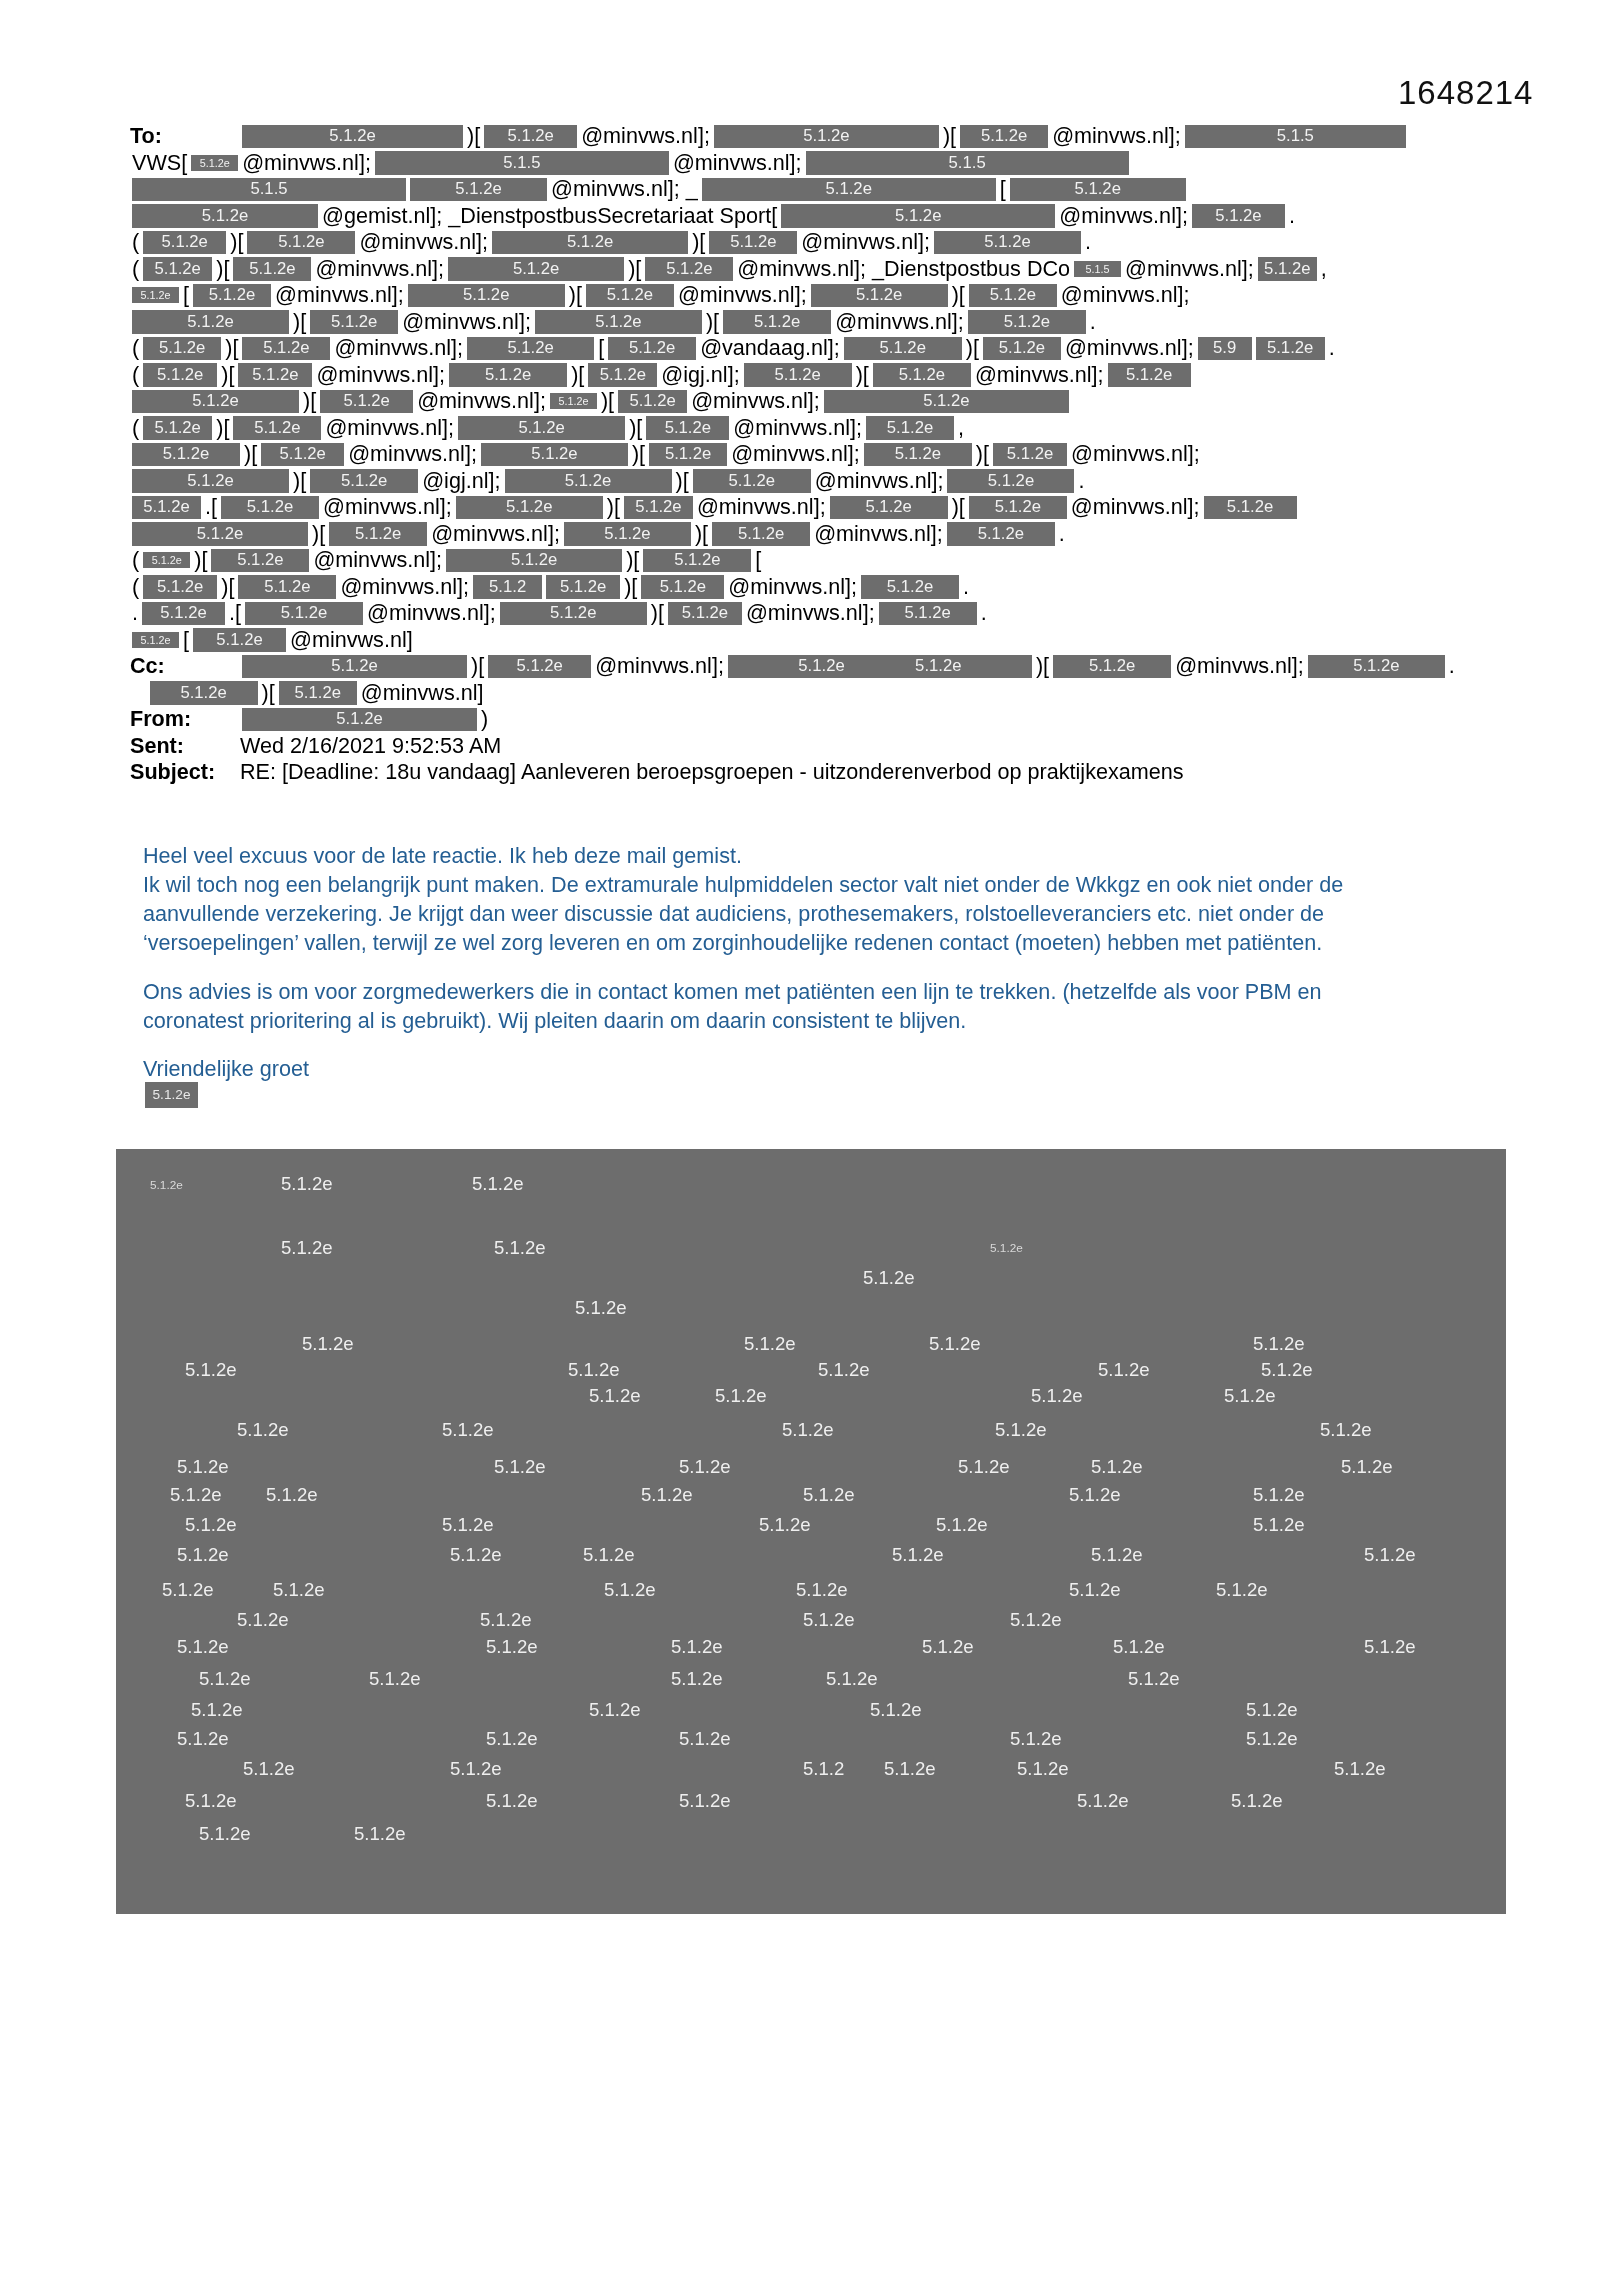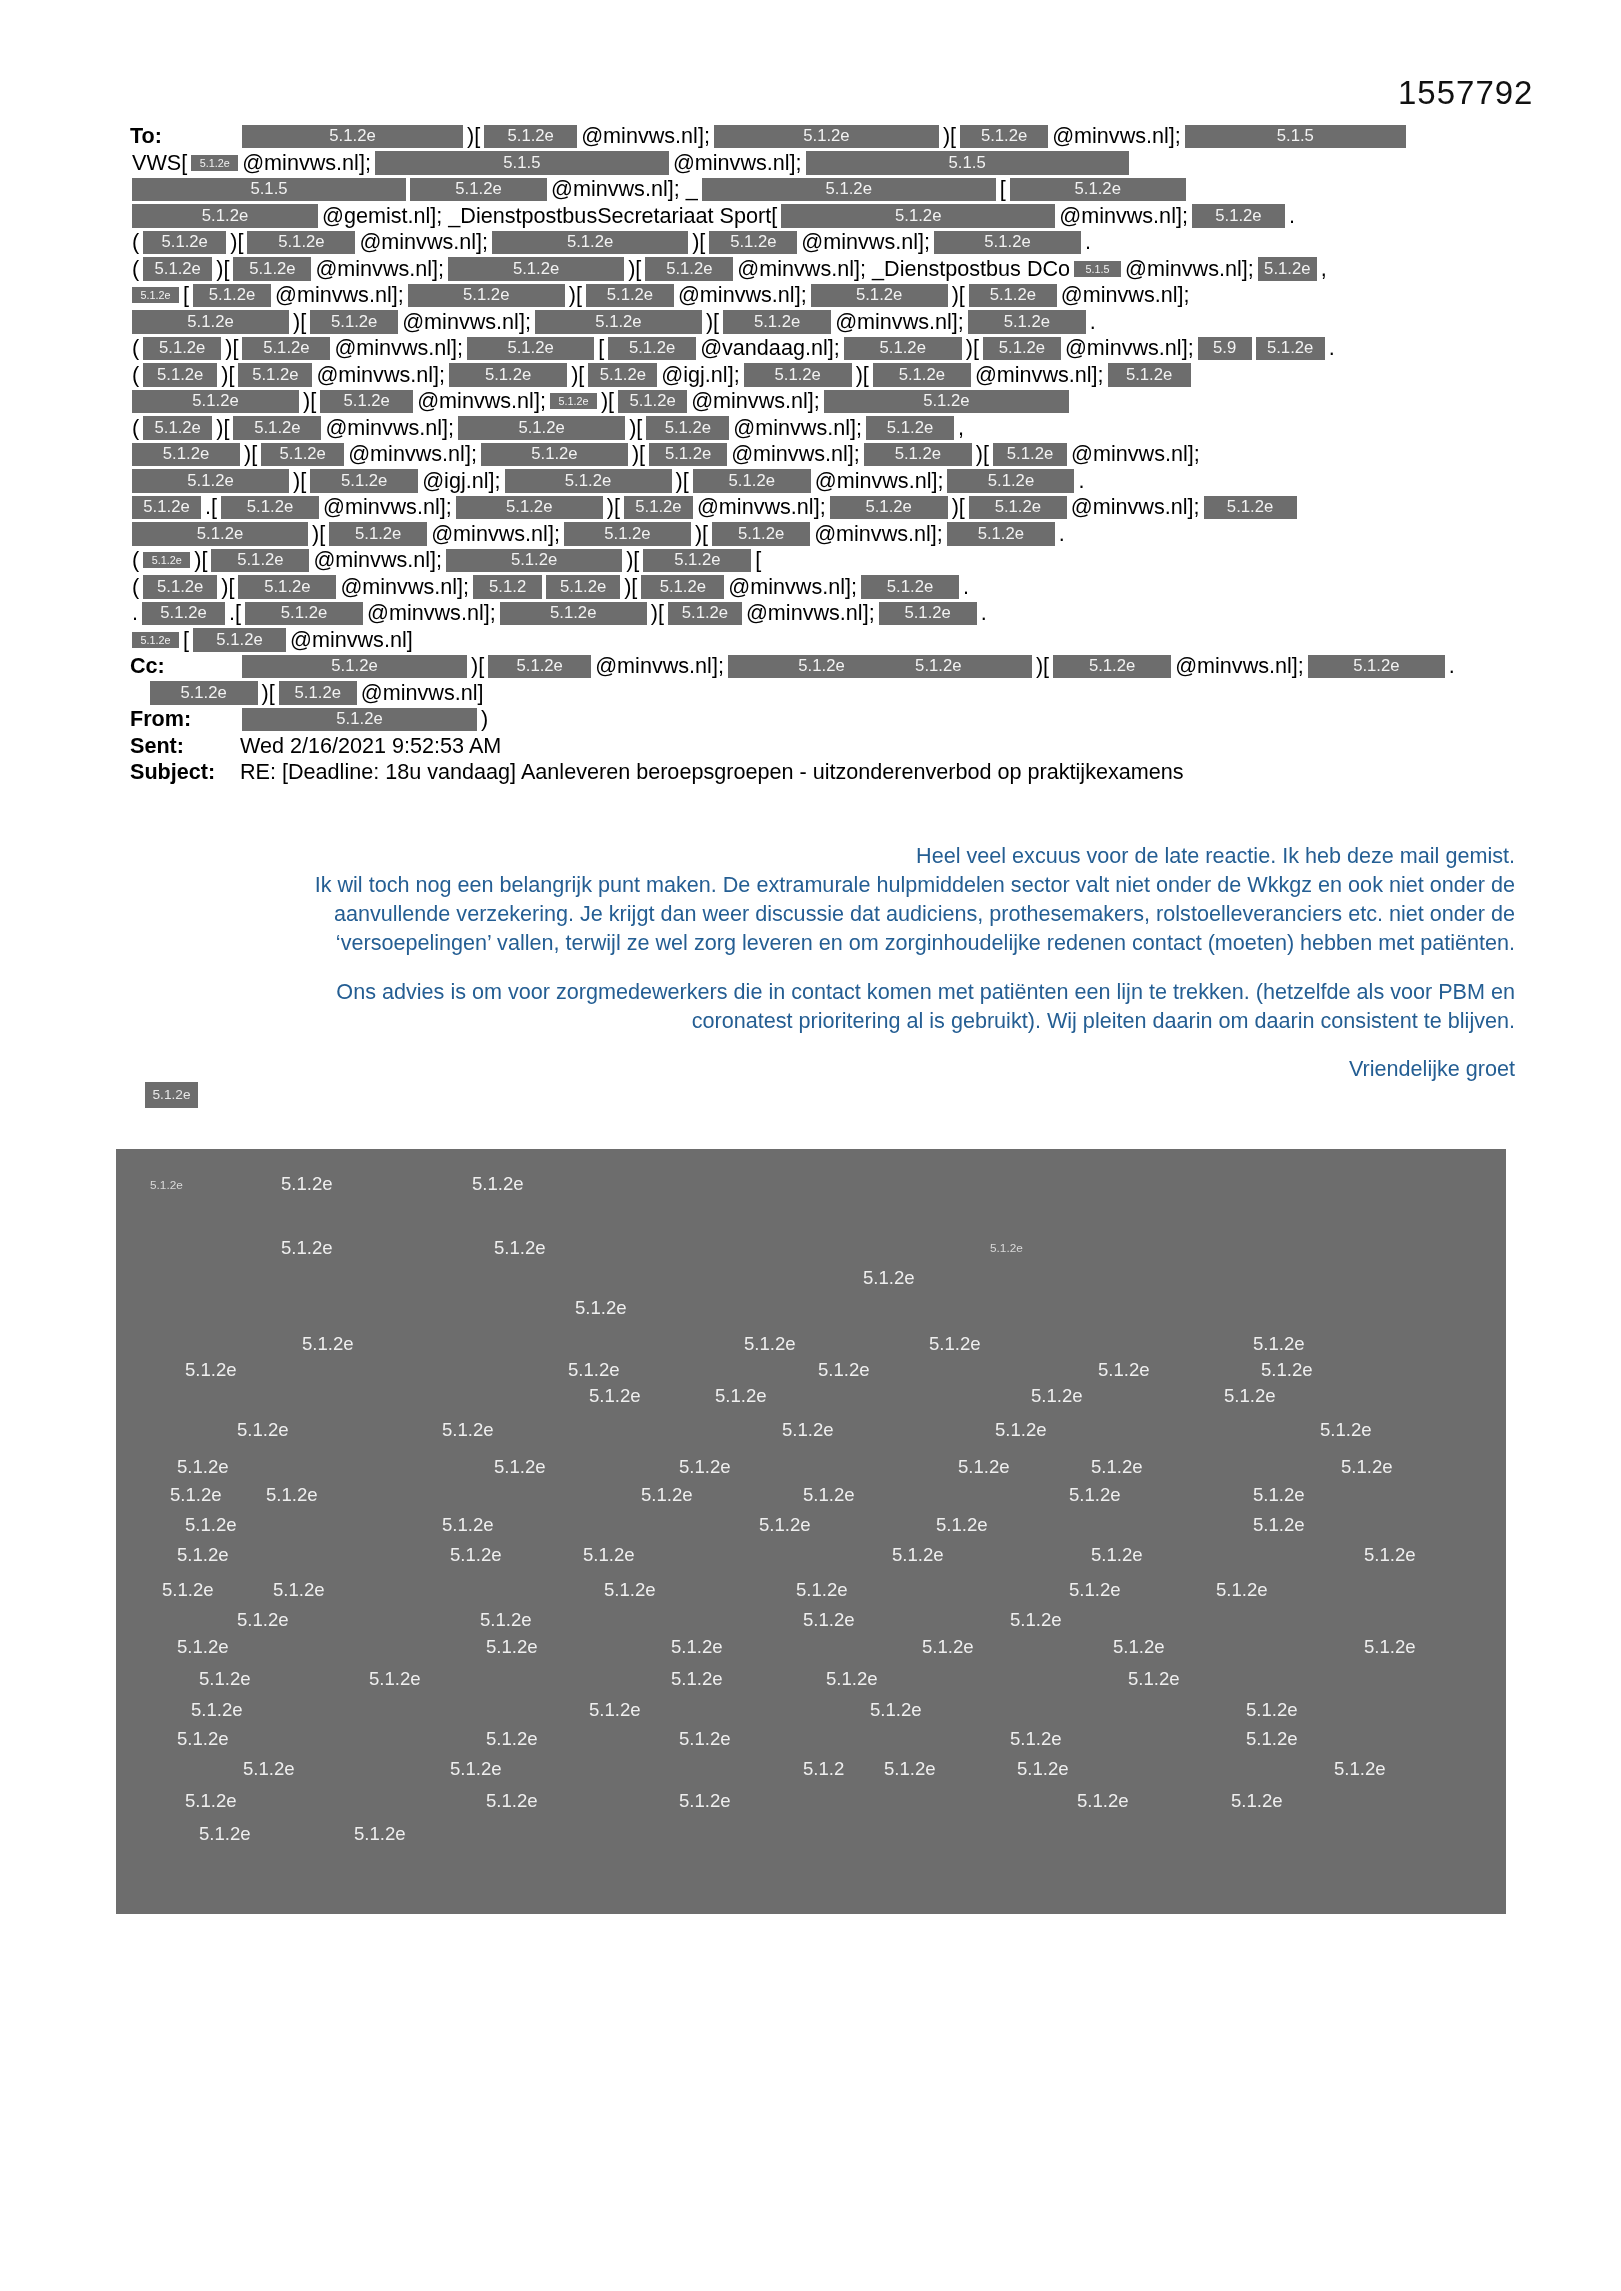--- a/index.html
+++ b/index.html
@@ -14,33 +14,33 @@
         justify-content:center;flex:0 0 auto;margin:0 2px;}
   .rbox .rlabel{color:#f2f2f2;font-size:16.7px;}
   .rbox.sm{height:15.7px;width:47px;}
   .rbox.sm .rlabel{font-size:10.8px;}
   .rbox.dbl{justify-content:space-evenly;}
   .hrow{display:flex;align-items:center;height:26.5px;font-size:21.6px;white-space:nowrap;}
   .fvalue{font-size:21.6px;}
   .hrow.received .fvalue{margin-left:113px;}
   .body{position:absolute;top:841px;left:143px;width:1372px;font-size:21.6px;line-height:29px;
         color:var(--bodyblue,#245e93);}
-  .body .para{margin:0 0 19.6px 0;text-align:right;}
+  .body .para{margin:0 0 19.6px 0;}
   .body .bline{height:29px;white-space:nowrap;}
   .sig-redact{position:absolute;top:1082px;left:143px;width:53px;height:25.5px;}
   .sig-redact .rlabel{font-size:13.7px;color:#e8e8e8;}
   .big-block{position:absolute;background:var(--redact,#6d6d6d);}
   .blabel{position:absolute;color:#efefef;font-size:18.6px;white-space:nowrap;}
   .blabel.sm{font-size:11.8px;color:#d9d9d9;}
 </style>
 </head>
 <body>
 
 <div class="page" style="--redact: #6d6d6d; --bodyblue: #245e93;">
-  <div class="doc-number">1557792</div>
+  <div class="doc-number">1648214</div>
 
   <div class="header">
     <div id="mosaic">
         <div class="trow">
           <span class="flabel">To:</span>
           <span class="rbox" style="width: 221px;">
             <span class="rlabel">5.1.2e</span>
           </span>
           <span class="htext">)[</span>
           <span class="rbox" style="width: 93px;">

